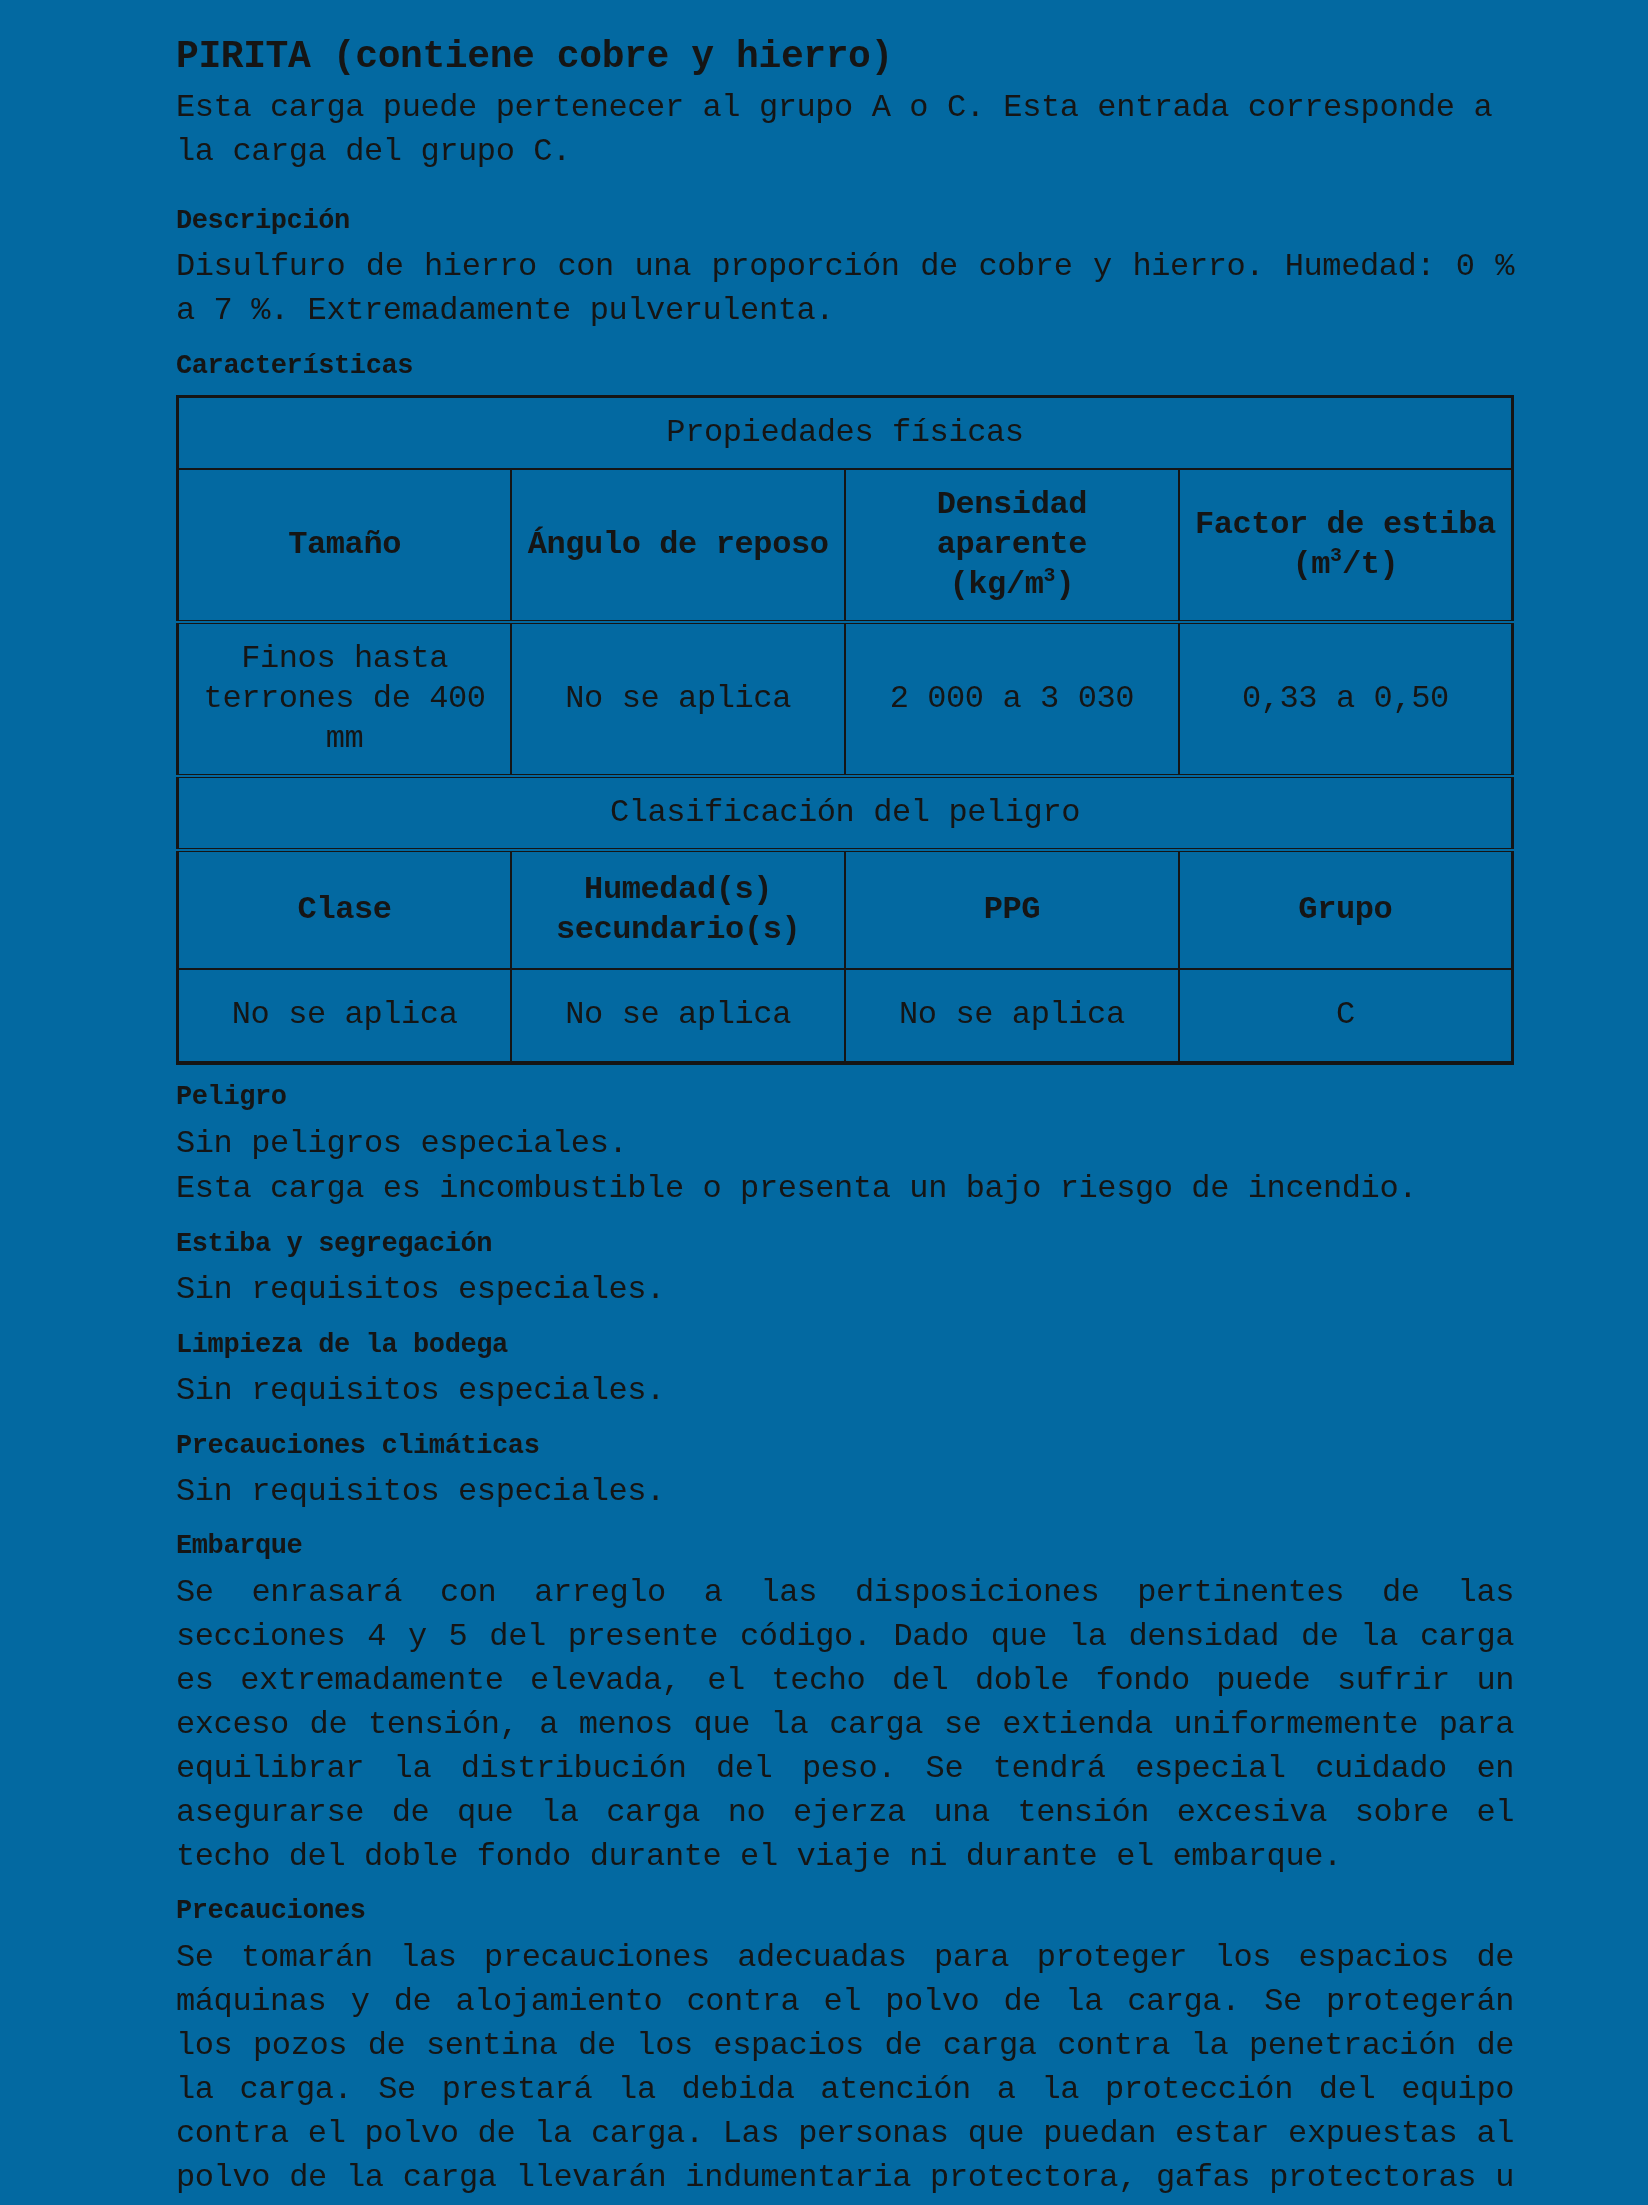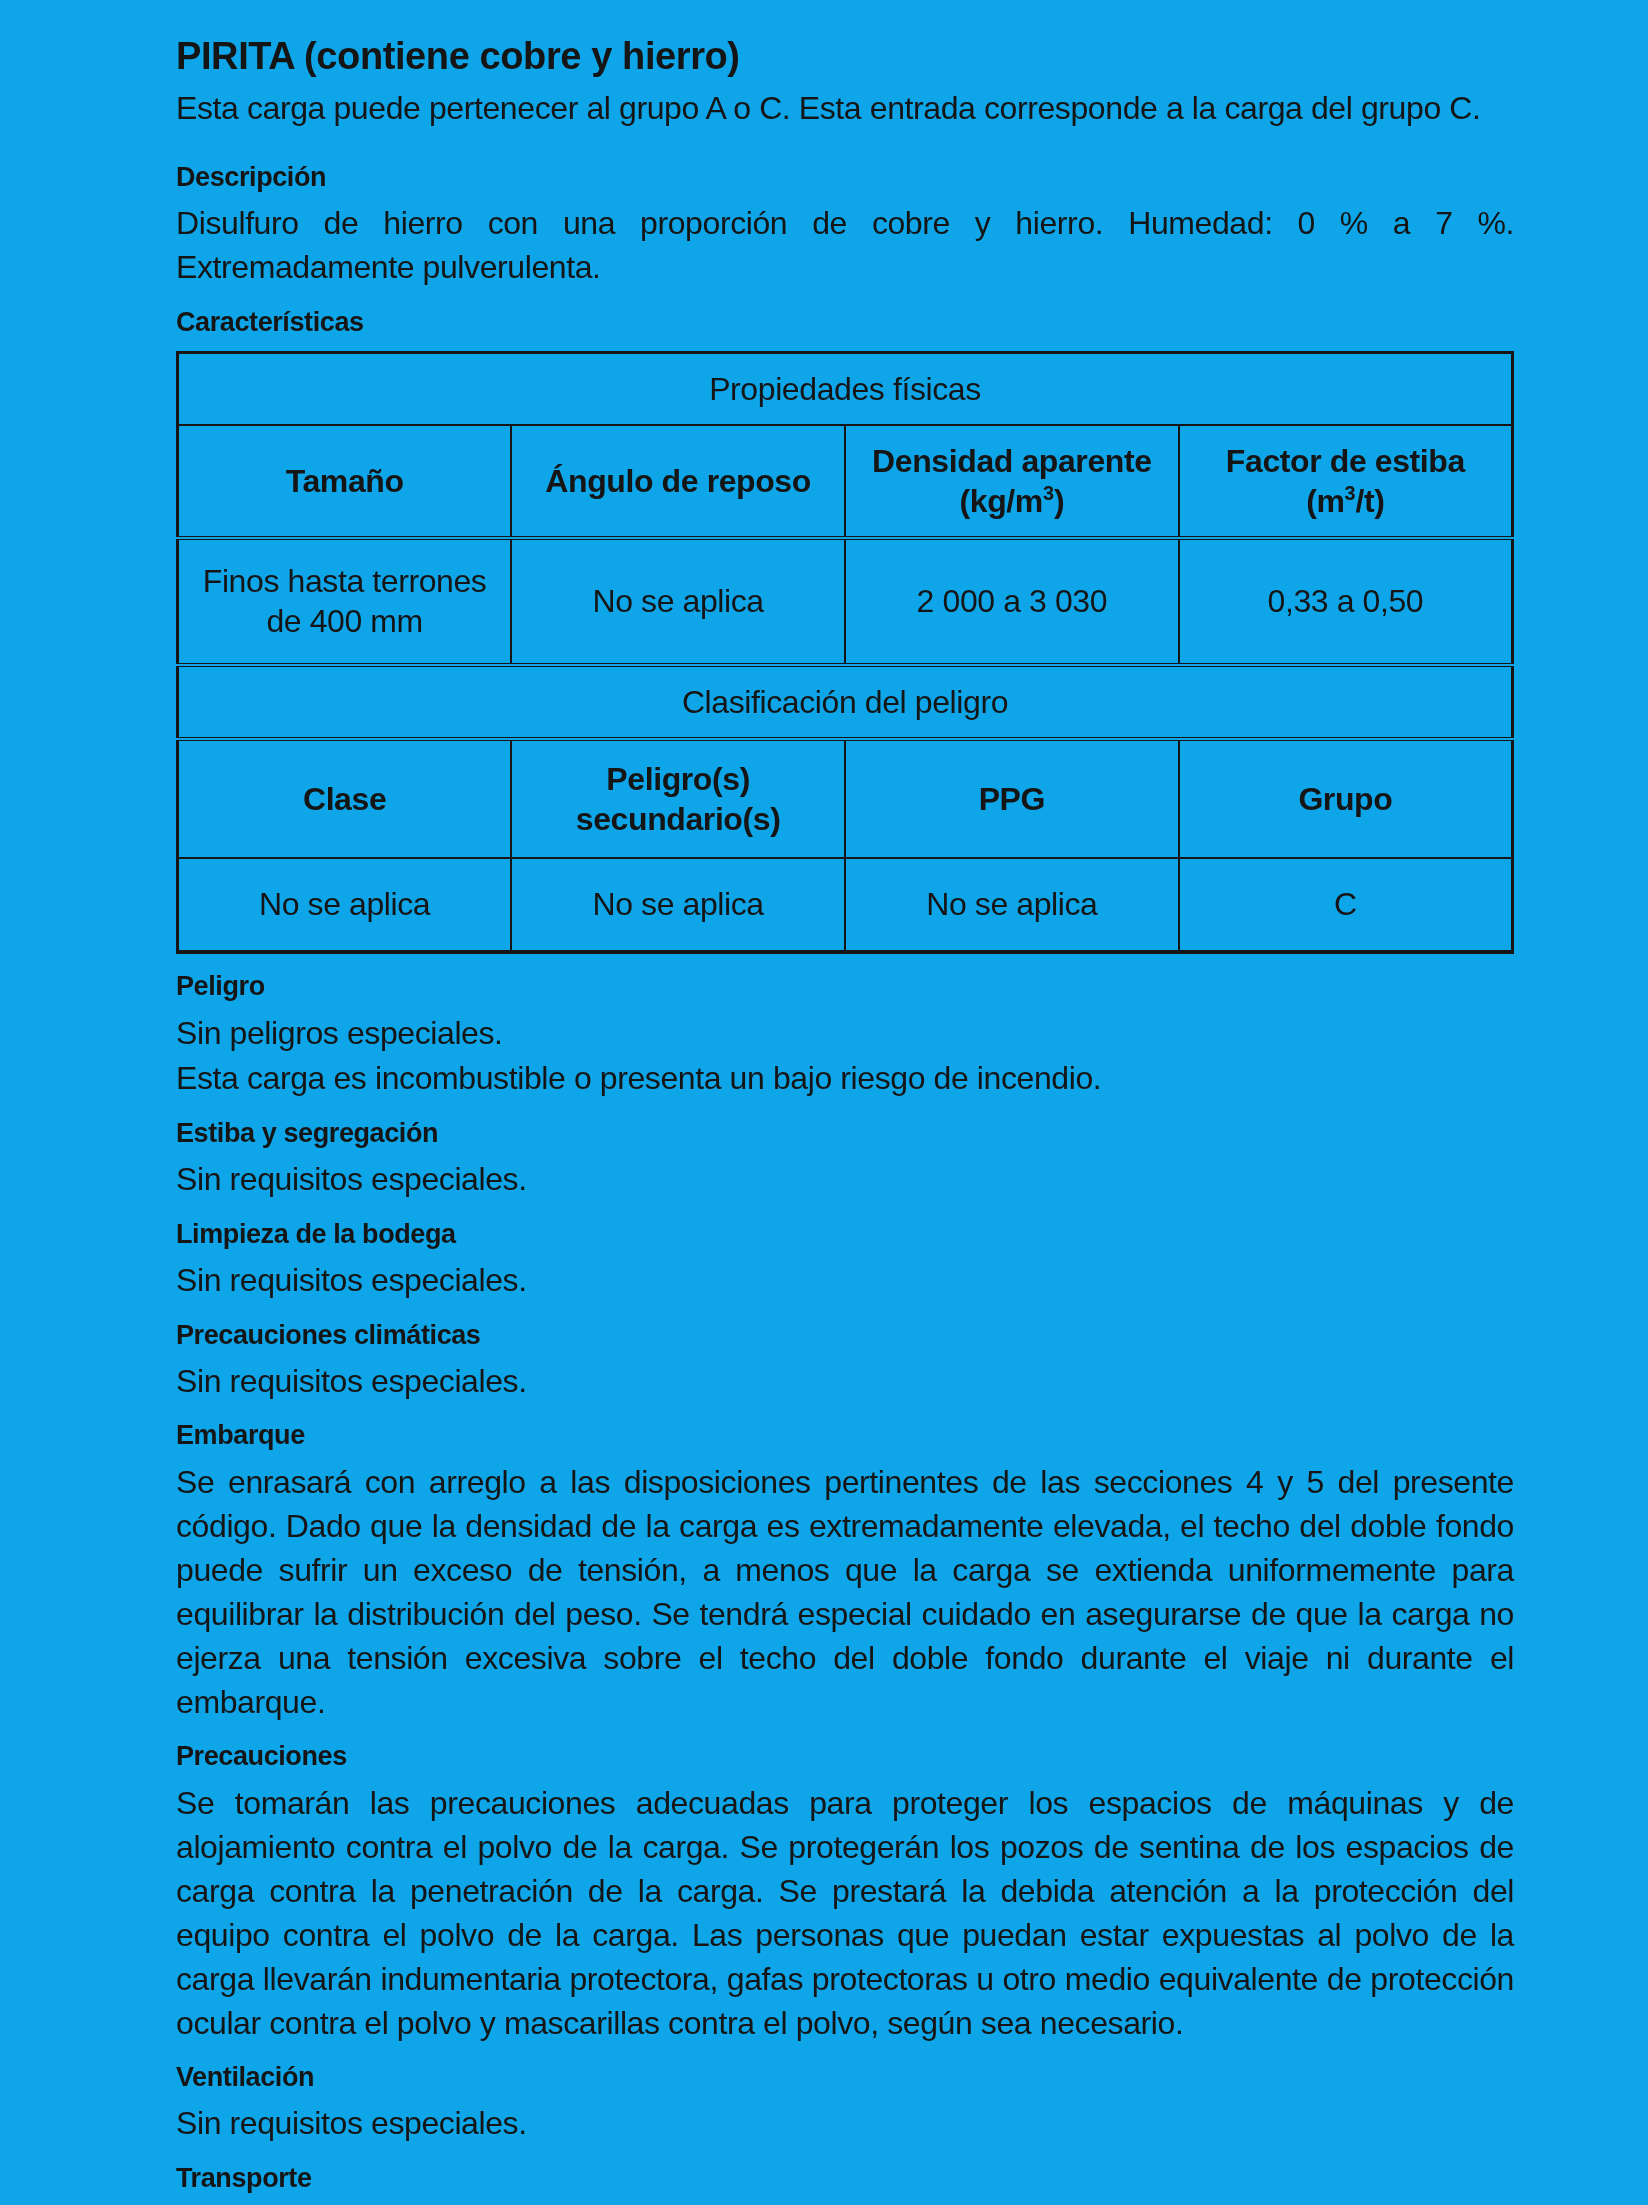--- a/index.html
+++ b/index.html
@@ -5,23 +5,23 @@
   html, body {
     margin: 0;
     padding: 0;
     background: #ffffff;
   }
   .page {
     position: relative;
     width: 1648px;
     height: 2205px;
     box-sizing: border-box;
-    background: #0ea5e9;
+    background: #0369a1;
     color: #151515;
-    font-family: Liberation Sans, sans-serif;
+    font-family: Liberation Mono, monospace;
     font-size: 32px;
     line-height: 44px;
     letter-spacing: -0.4px;
     padding: 32px 134px 0 176px;
     overflow: hidden;
   }
   h1 {
     font-size: 38px;
     line-height: 49px;
     margin: 0;
@@ -119,21 +119,21 @@
       <td>0,33 a 0,50</td>
     </tr>
     <tr class="r-span2 thick-top">
       <td class="span-cell" colspan="4">Clasificación del peligro</td>
     </tr>
     <tr class="r-hdr2 thick-top">
       <th>
         <span class="cell-line">Clase</span>
       </th>
       <th>
-        <span class="cell-line">Peligro(s)</span>
+        <span class="cell-line">Humedad(s)</span>
         <span class="cell-line">secundario(s)</span>
       </th>
       <th>
         <span class="cell-line">PPG</span>
       </th>
       <th>
         <span class="cell-line">Grupo</span>
       </th>
     </tr>
     <tr class="r-data2">

